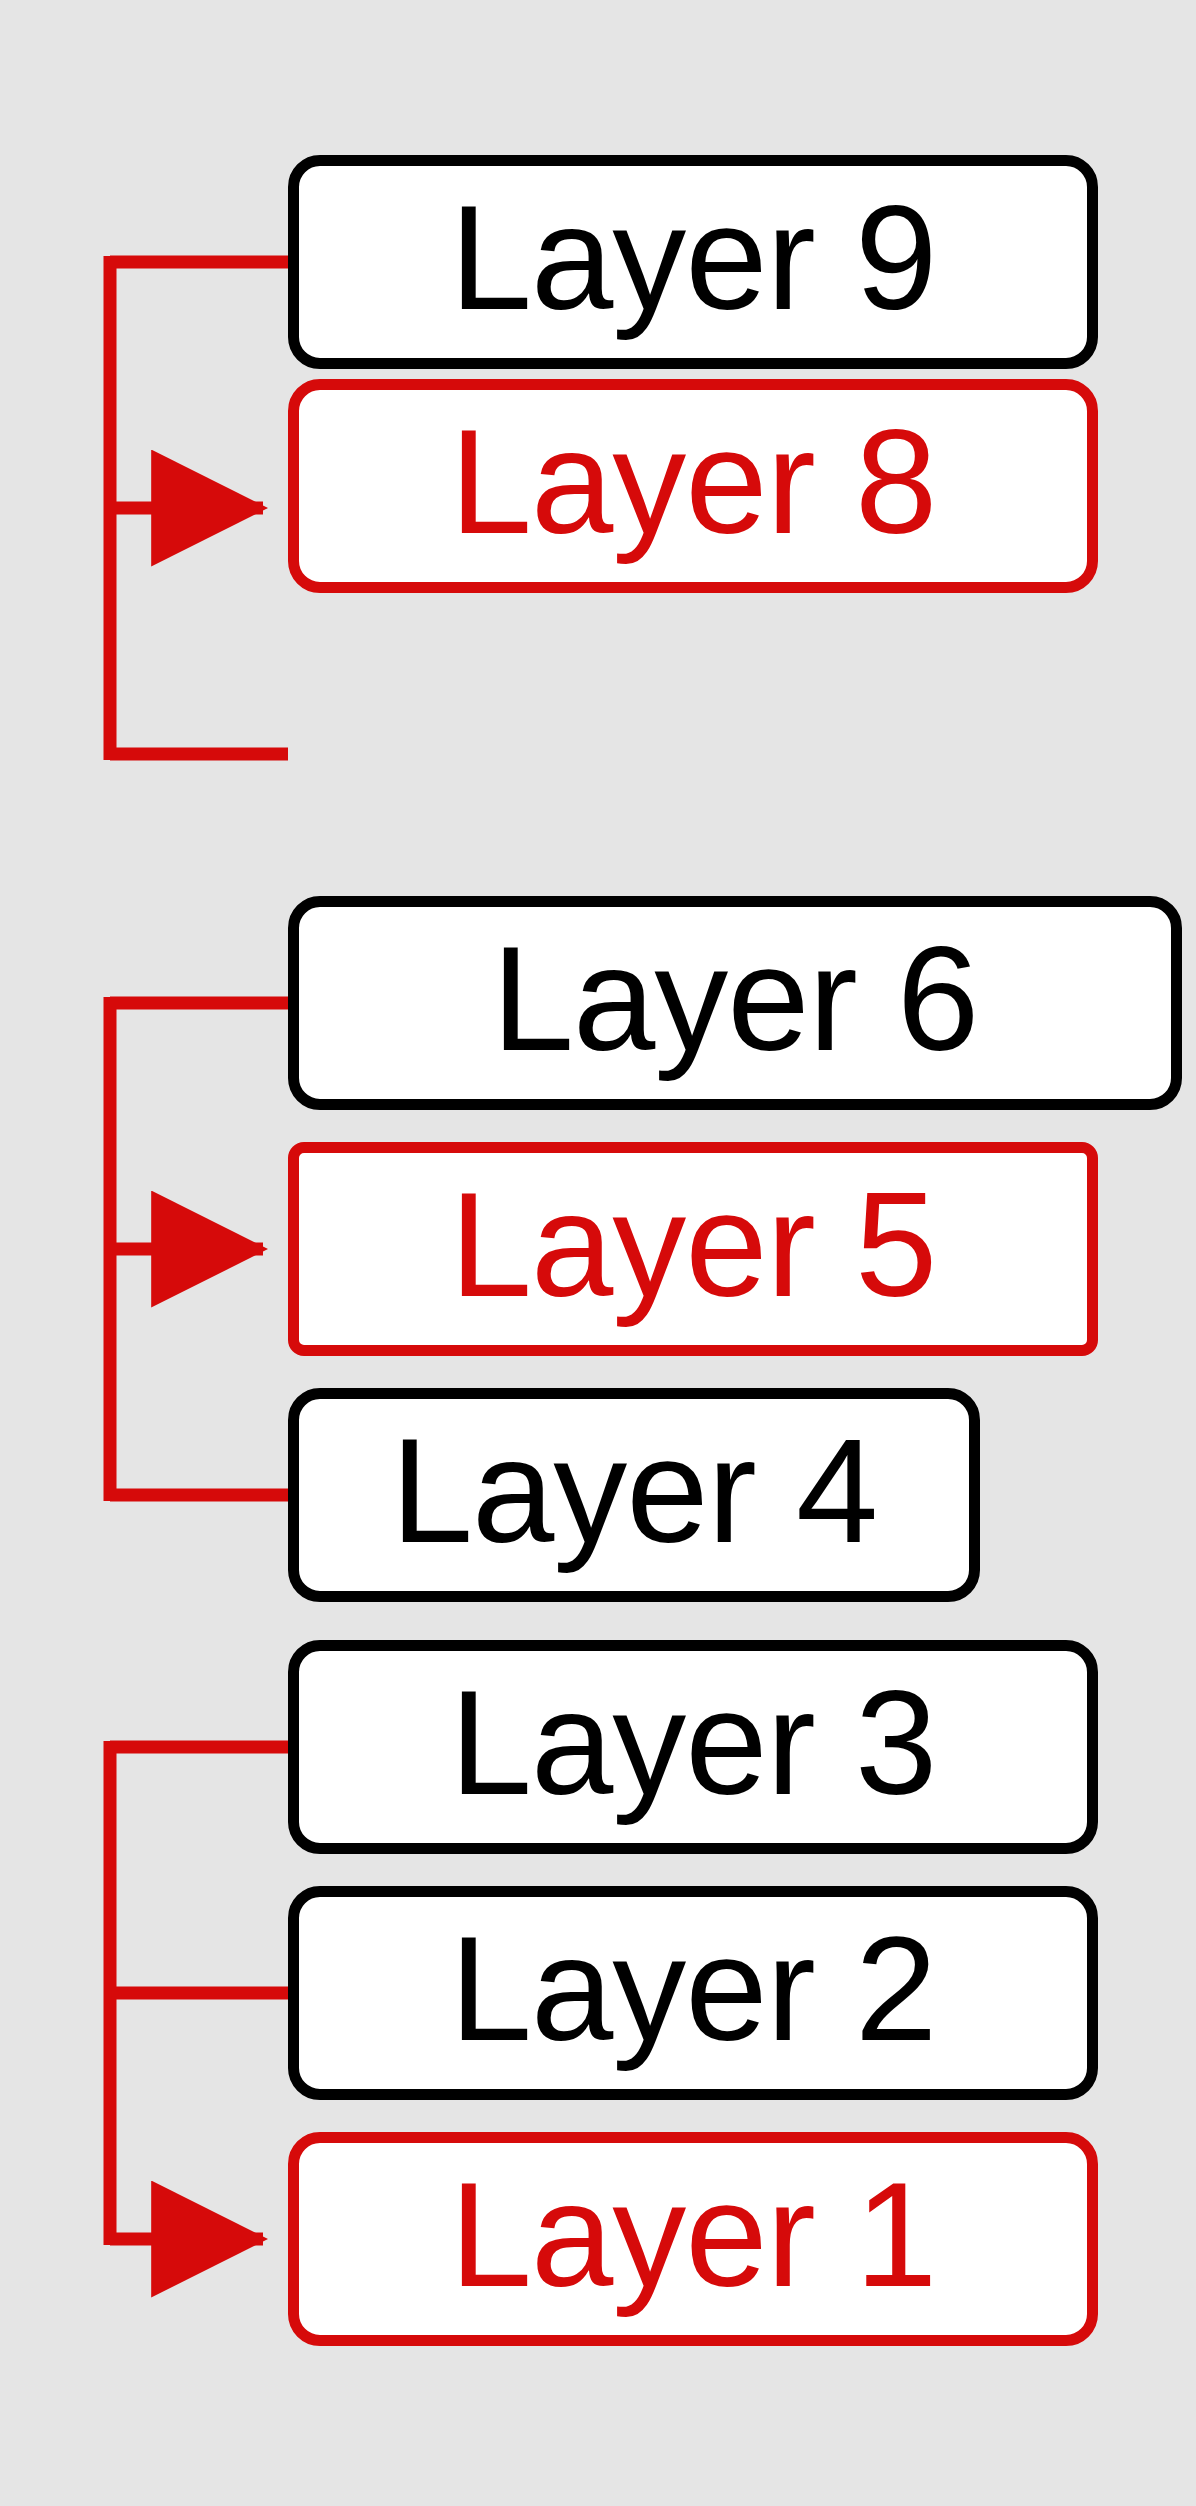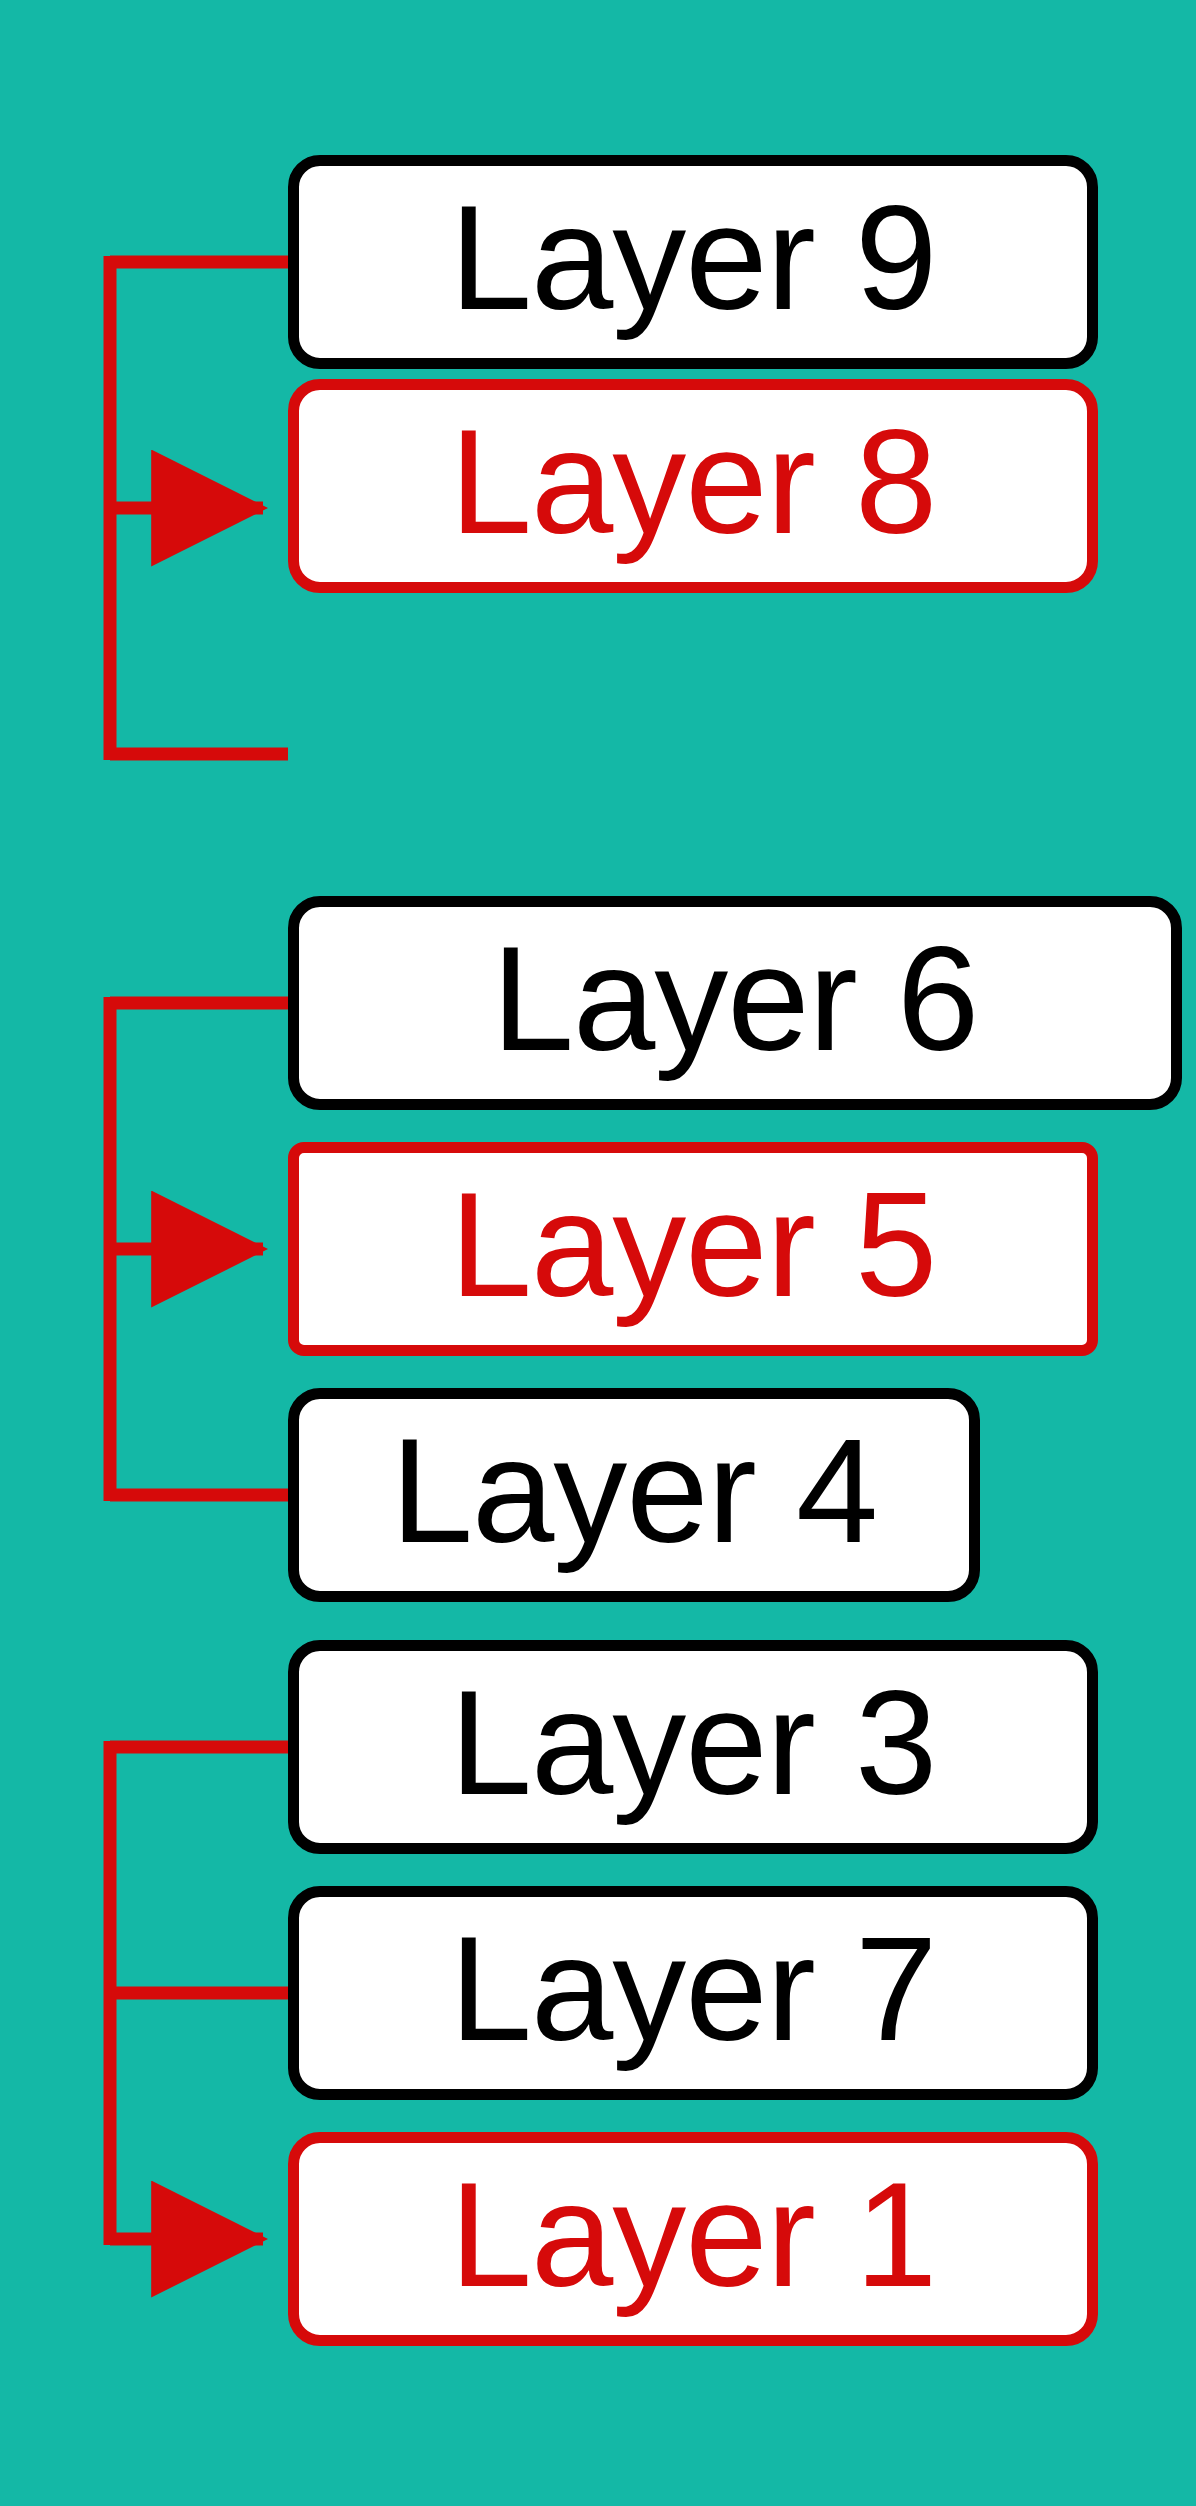--- a/index.html
+++ b/index.html
@@ -10,21 +10,21 @@
   body {
     width: 1196px;
     height: 2506px;
     font-family: "Liberation Sans", sans-serif;
     overflow: hidden;
   }
   #stage {
     position: relative;
     width: 1196px;
     height: 2506px;
-    background: #14b8a6;
+    background: #e5e5e5;
   }
   #wires {
     position: absolute;
     left: 0;
     top: 0;
     width: 1196px;
     height: 2506px;
   }
   .layer-box {
     position: absolute;
@@ -105,20 +105,20 @@
 
   <div class="layer-box node-normal" style="left:288px; top:1388px; width:692px; height:214px;">
     <span class="layer-label">Layer 4</span>
   </div>
 
   <div class="layer-box node-normal" style="left:288px; top:1640px; width:810px; height:214px;text-align:right;">
     <span class="layer-label">Layer 3</span>
   </div>
 
   <div class="layer-box node-normal" style="left:288px; top:1886px; width:810px; height:214px;">
-    <span class="layer-label">Layer 7</span>
+    <span class="layer-label">Layer 2</span>
   </div>
 
   <div class="layer-box node-highlight" style="left:288px; top:2132px; width:810px; height:214px;">
     <span class="layer-label">Layer 1</span>
   </div>
 
 </div>
 
 </body></html>

